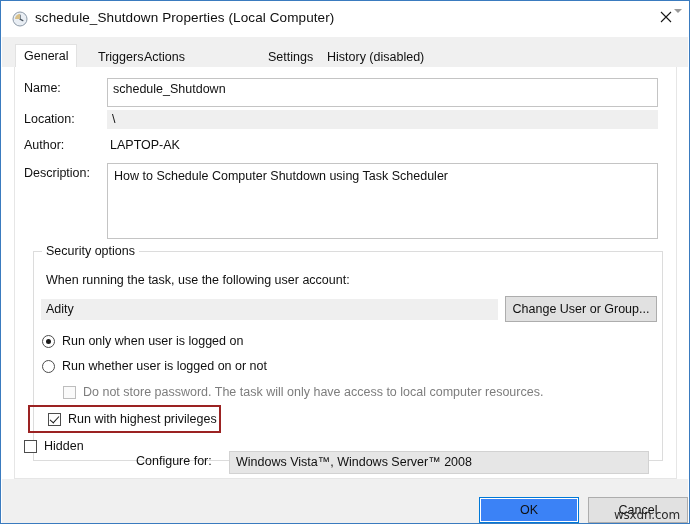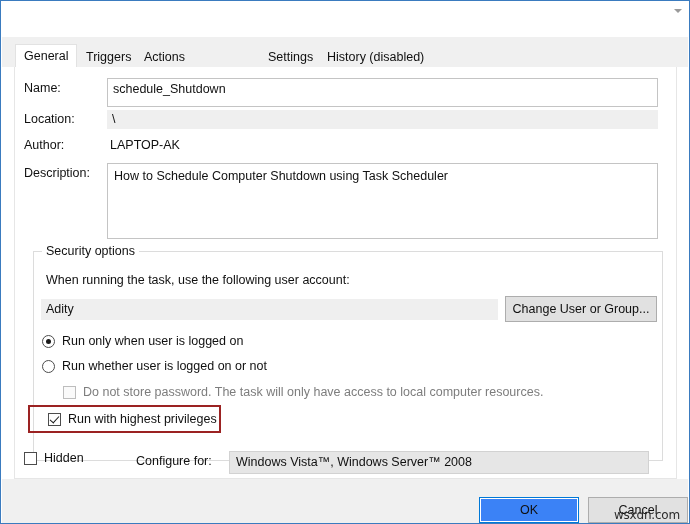--- a/index.html
+++ b/index.html
@@ -292,24 +292,39 @@
     font-family: "DejaVu Sans", sans-serif;
     letter-spacing: -0.2px;
     white-space: nowrap;
   }
 </style>
 </head>
 <body>
 
 <div id="window">
 
+  <div id="titlebar">
+    <span id="title-icon">
+      <svg width="16" height="16" viewBox="0 0 16 16">
+        <circle cx="8" cy="8" r="7" fill="#e9eef4" stroke="#8d9aa8" stroke-width="1"></circle>
+        <path d="M8 4.2 L8 8.2 L10.8 9.6" fill="none" stroke="#4a5560" stroke-width="1.3" stroke-linecap="round"></path>
+        <path d="M3 8 a5 5 0 0 1 5 -5 l0 5 z" fill="#d8c08a"></path>
+      </svg>
+    </span>
+    <div id="title-text">schedule_Shutdown Properties (Local Computer)</div>
+    <div id="close-button">
+      <svg width="12" height="12" viewBox="0 0 12 12">
+        <path d="M1 1 L11 11 M11 1 L1 11" stroke="#161616" stroke-width="1.1" fill="none"></path>
+      </svg>
+    </div>
+  </div>
 
   <div id="tabstrip">
     <div class="tab active" style="left:13px;">General</div>
-    <div class="tab" style="left:76px;">Triggers</div>
+    <div class="tab" style="left:88px;">Triggers</div>
     <div class="tab" style="left:134px;">Actions</div>
     <div class="tab" style="left:258px;">Settings</div>
     <div class="tab" style="left:317px;">History (disabled)</div>
   </div>
 
   <div id="panel">
 
     <div class="field-label" style="left:9px; top:14px;">Name:</div>
     <div class="text-box" style="left:92px; top:11px; width:551px; height:29px;">schedule_Shutdown</div>
 
@@ -344,21 +359,21 @@
     <div class="choice-row disabled" style="left:48px; top:318px;">
       <span class="checkbox disabled"></span>
       <span class="choice-label">Do not store password.  The task will only have access to local computer resources.</span>
     </div>
 
     <div class="choice-row" style="left:33px; top:345px;">
       <span class="checkbox checked"></span>
       <span class="choice-label">Run with highest privileges</span>
     </div>
 
-    <div class="choice-row" style="left:9px; top:384px;align-items:flex-end;">
+    <div class="choice-row" style="left:9px; top:372px;align-items:flex-end;">
       <span class="checkbox"></span>
       <span class="choice-label">Hidden</span>
     </div>
 
     <div class="field-label" style="left:121px; top:387px;">Configure for:</div>
   </div>
 
   <div id="privileges-highlight"></div>
 
   <div id="configure-combo">Windows Vista™, Windows Server™ 2008</div>

